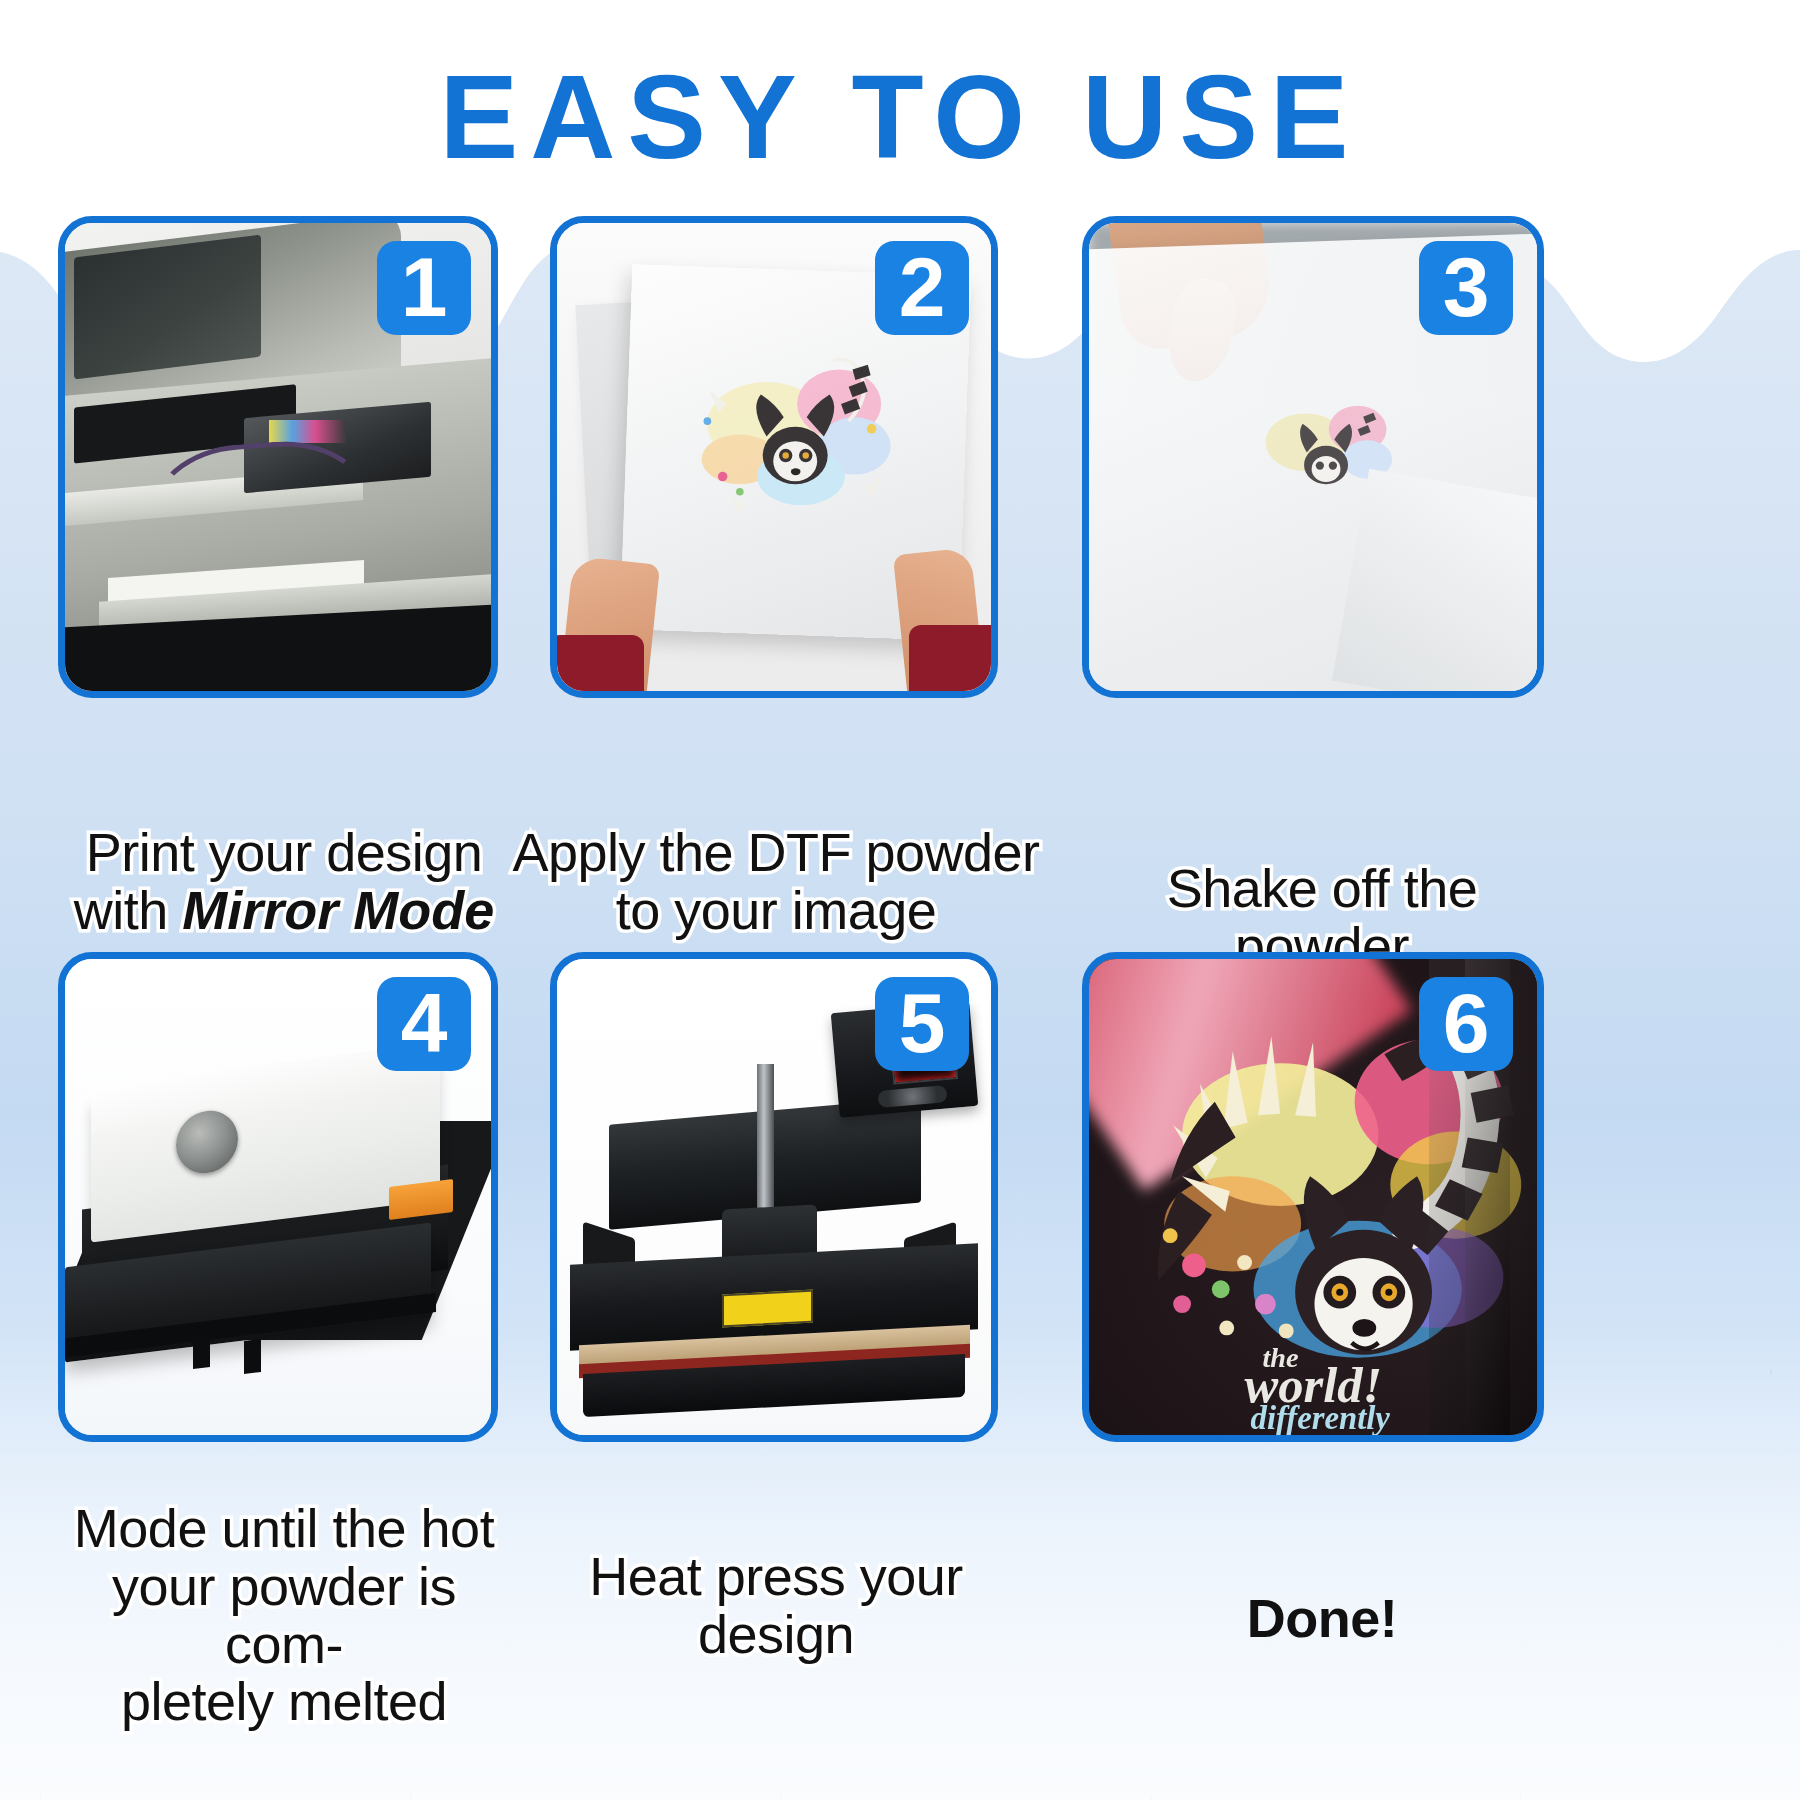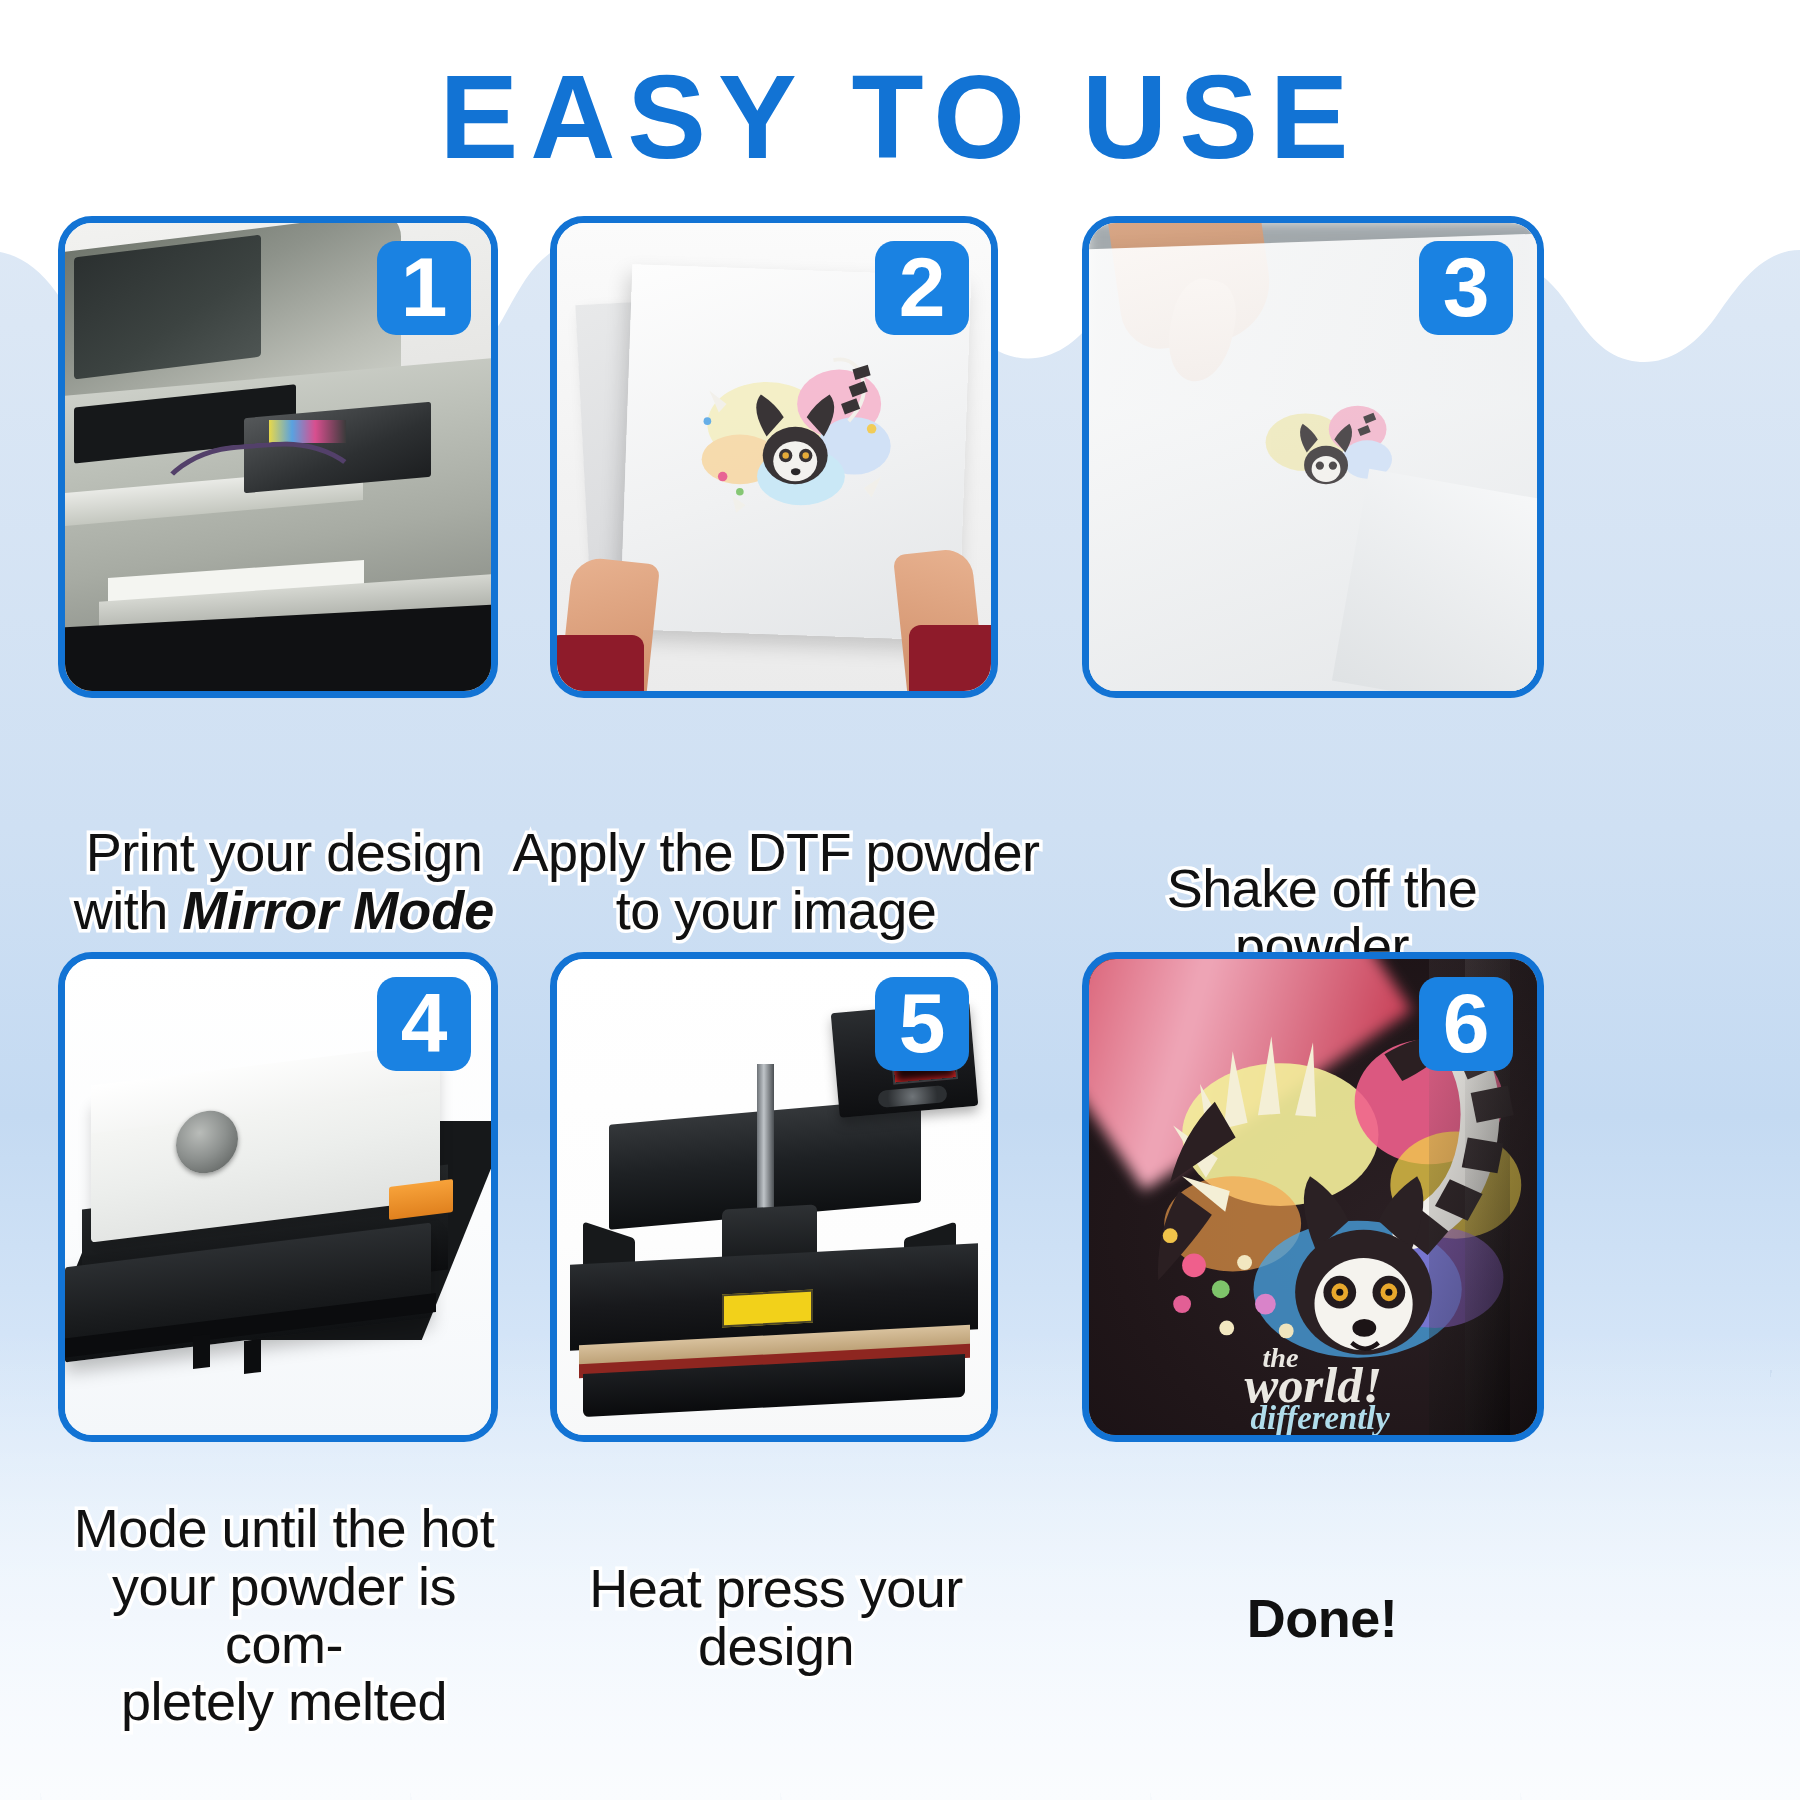--- a/index.html
+++ b/index.html
@@ -520,21 +520,21 @@
 
   <div class="cell-cap">
     <div class="caption" style="top:18px;">
       <span>Mode until the hot</span><br>
       <span>your powder is com-</span><br>
       <span>pletely melted</span>
     </div>
   </div>
 
   <div class="cell-cap">
-    <div class="caption" style="top:78px;">
+    <div class="caption" style="top:66px;">
       <span>Heat press your</span><br>
       <span>design</span>
     </div>
   </div>
 
   <div class="cell-cap">
     <div class="caption plain" style="top:108px;">
       <span>Done!</span>
     </div>
   </div>

